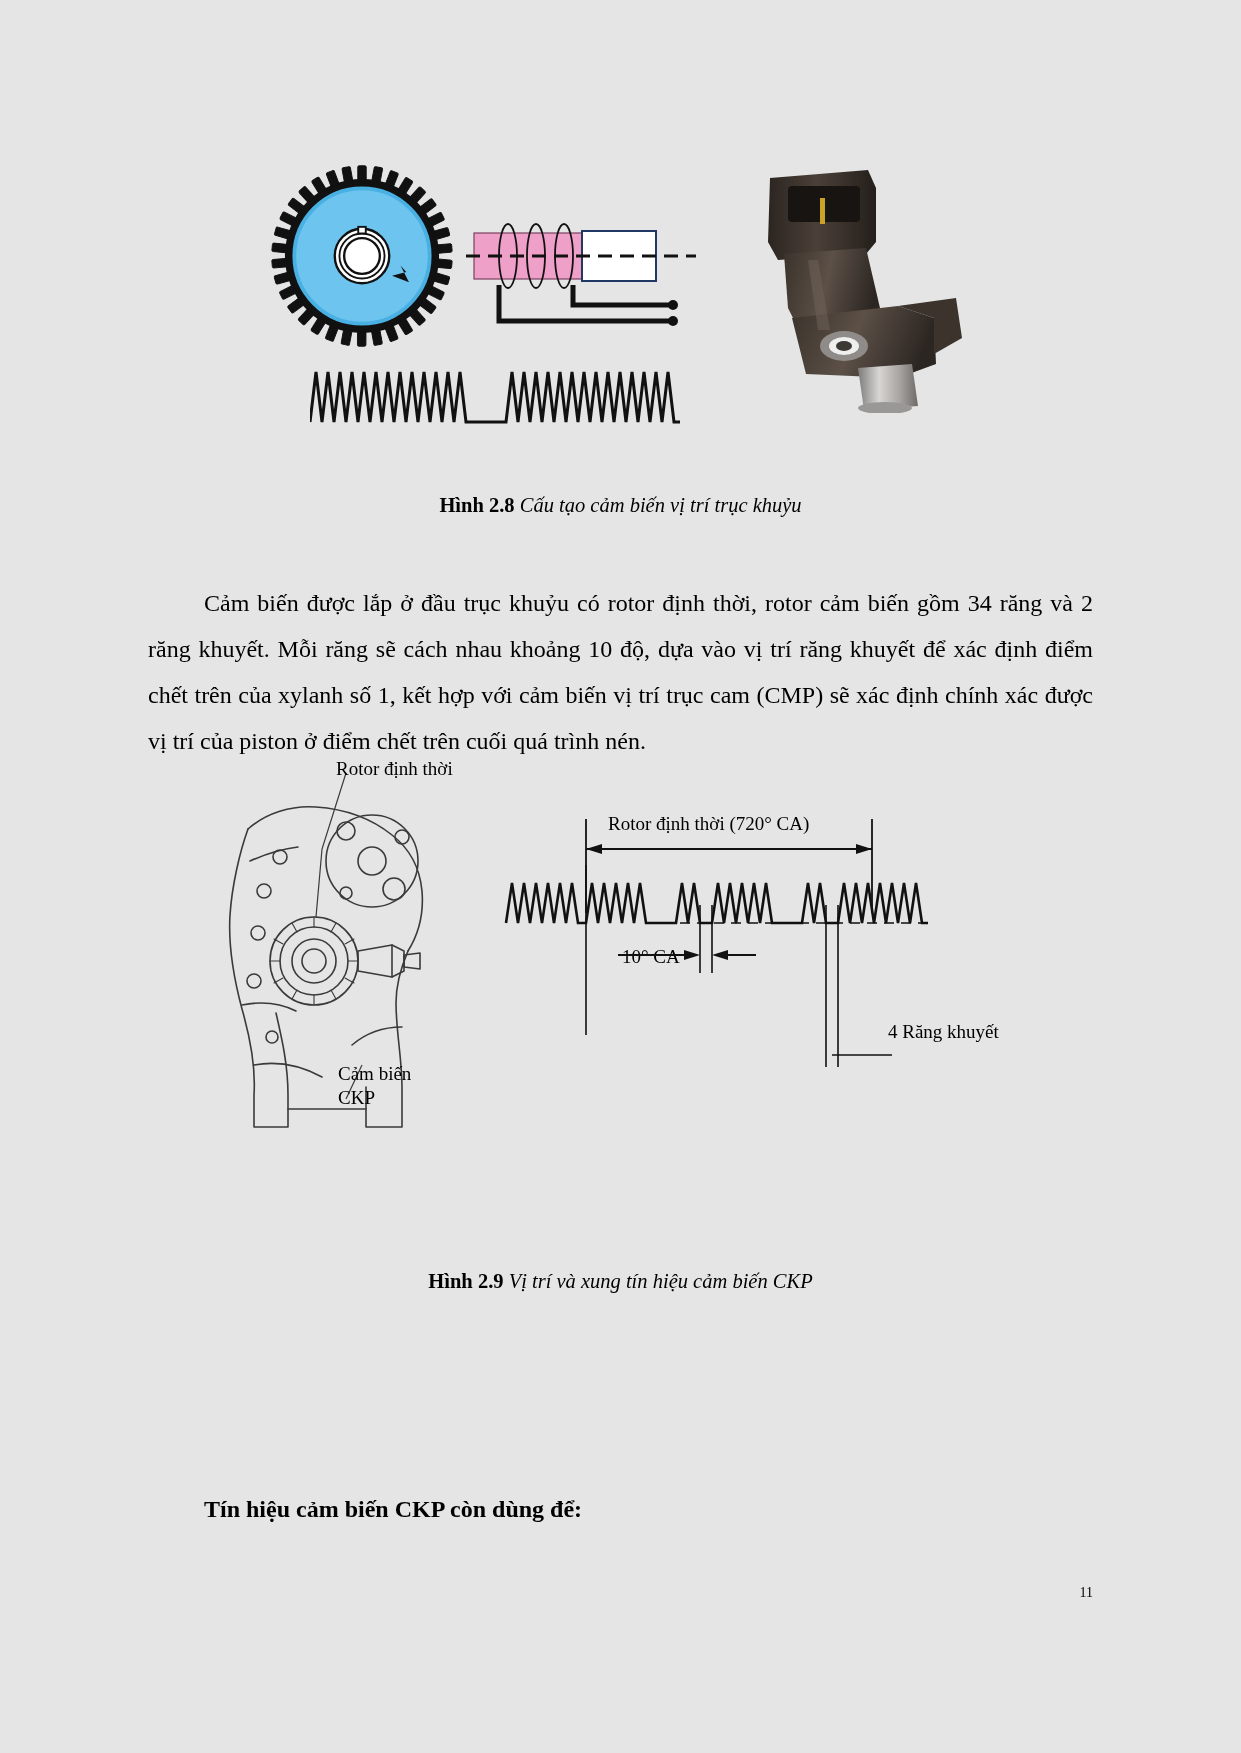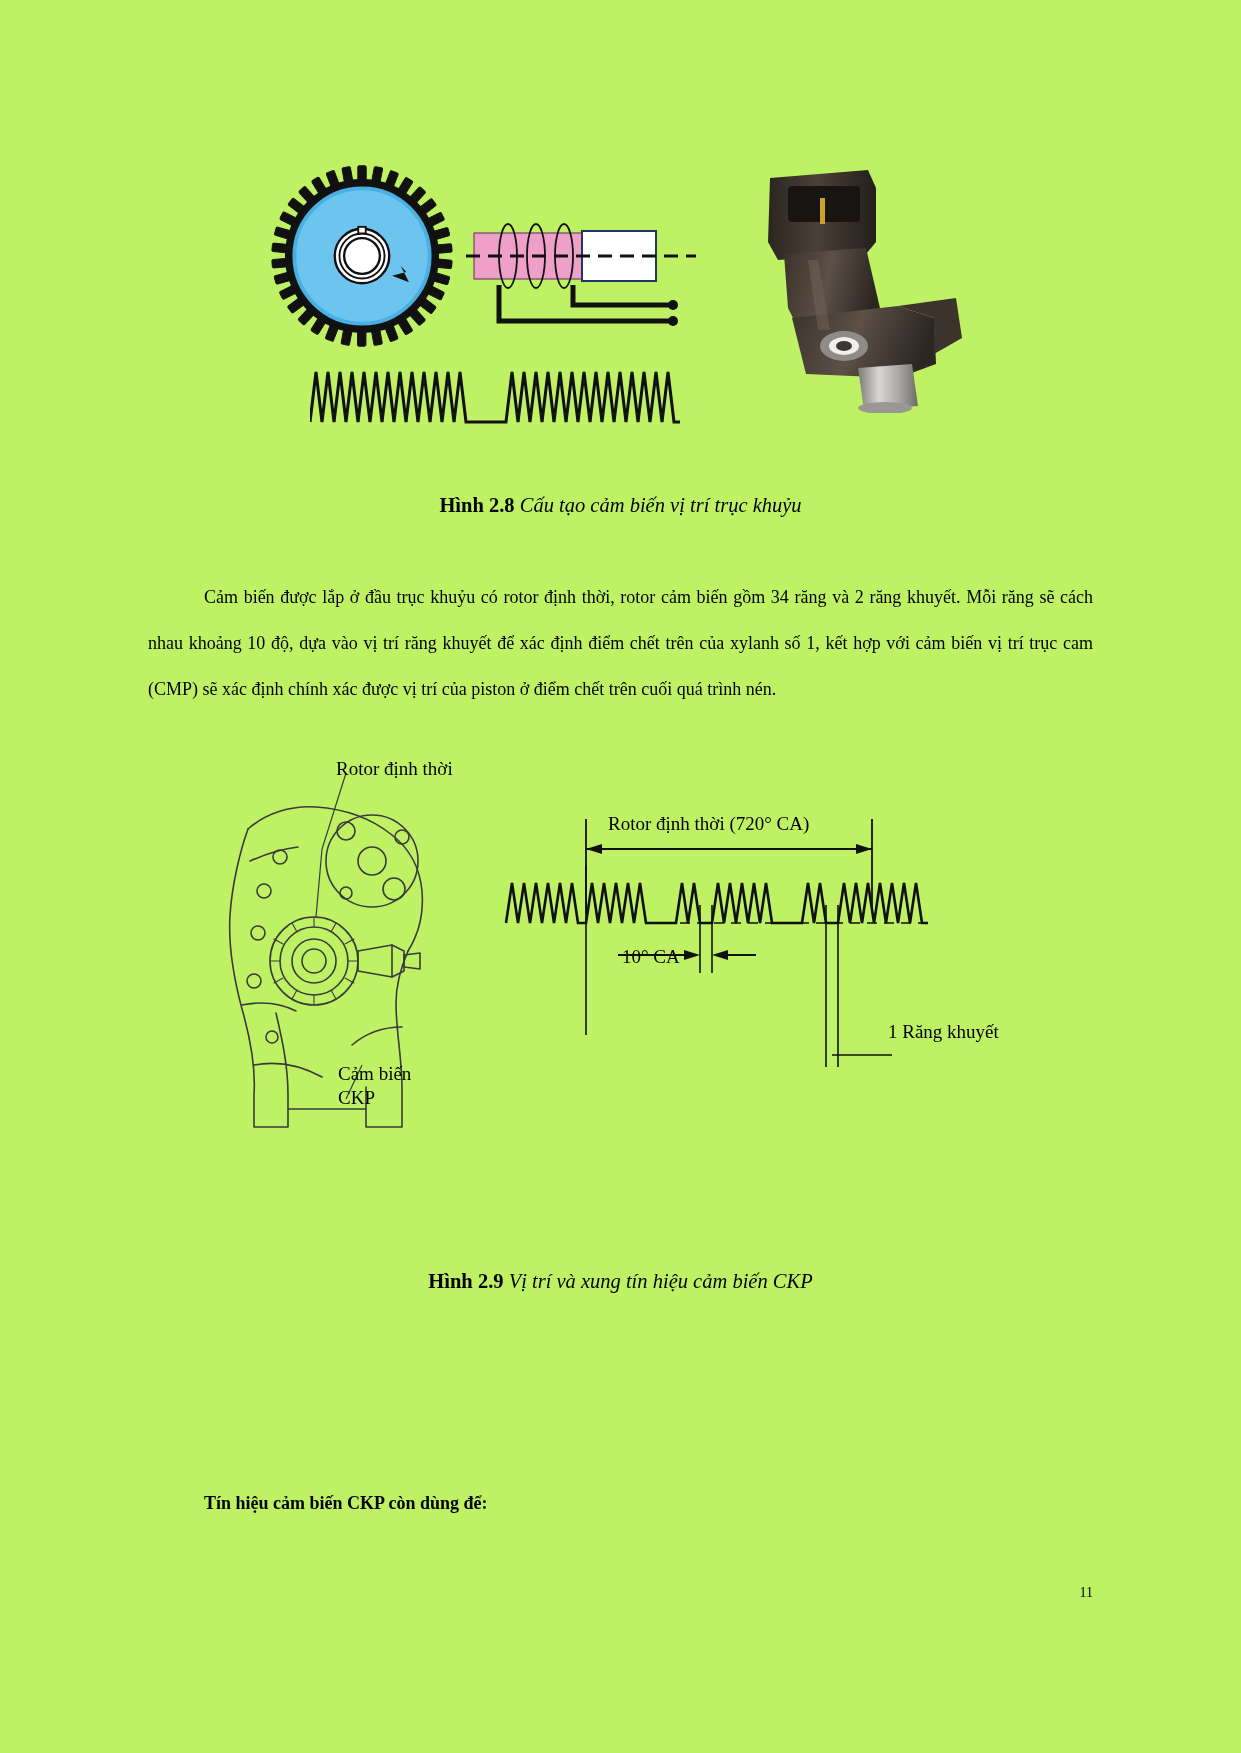--- a/index.html
+++ b/index.html
@@ -12,21 +12,21 @@
     height: 1753px;
     position: relative;
     font-family: "Liberation Serif", "DejaVu Serif", serif;
     color: #000000;
     overflow: hidden;
   }
 
   .page {
     position: absolute;
     inset: 0;
-    background: #bef264;
+    background: #e5e5e5;
   }
 
   
   .fig28 {
     position: absolute;
     left: 0;
     top: 150px;
     width: 1241px;
     height: 330px;
   }
@@ -89,21 +89,21 @@
     font-style: italic;
   }
   #caption-28 { top: 492px; }
   #caption-29 { top: 1268px; }
 
   
   .para {
     position: absolute;
     left: 148px;
     width: 945px;
-    font-size: 18px;
+    font-size: 24px;
     line-height: 46px;
     text-align: justify;
     text-indent: 56px;
     text-justify: inter-word;
   }
   #para-1 { top: 556px; }
   #para-2 { top: 1324px; }
   #para-3 { top: 1462px; font-weight: bold; }
 
   
@@ -443,21 +443,21 @@
           <path d="M166 300 L150 334"></path>
         </g>
       </svg>
     </div>
 
     <div class="lbl" id="label-rotor-dinh-thoi">Rotor định thời</div>
     <div class="lbl" id="label-cam-bien-ckp">Cảm biến
 CKP</div>
     <div class="lbl" id="label-rotor-720">Rotor định thời (720° CA)</div>
     <div class="lbl" id="label-10-ca">10° CA</div>
-    <div class="lbl" id="label-2-rang-khuyet">1 Răng khuyết</div>
+    <div class="lbl" id="label-2-rang-khuyet">4 Răng khuyết</div>
 
     <div class="pulse29-wrap">
       <svg viewBox="0 0 430 310" width="430" height="310">
 
         <g stroke="#111111" stroke-width="1.8" fill="none">
           <line x1="86" y1="14" x2="86" y2="108"></line>
           <line x1="372" y1="14" x2="372" y2="108"></line>
           <line x1="86" y1="44" x2="372" y2="44"></line>
         </g>
         <polygon points="86,44 102,39 102,49" fill="#111111"></polygon>

